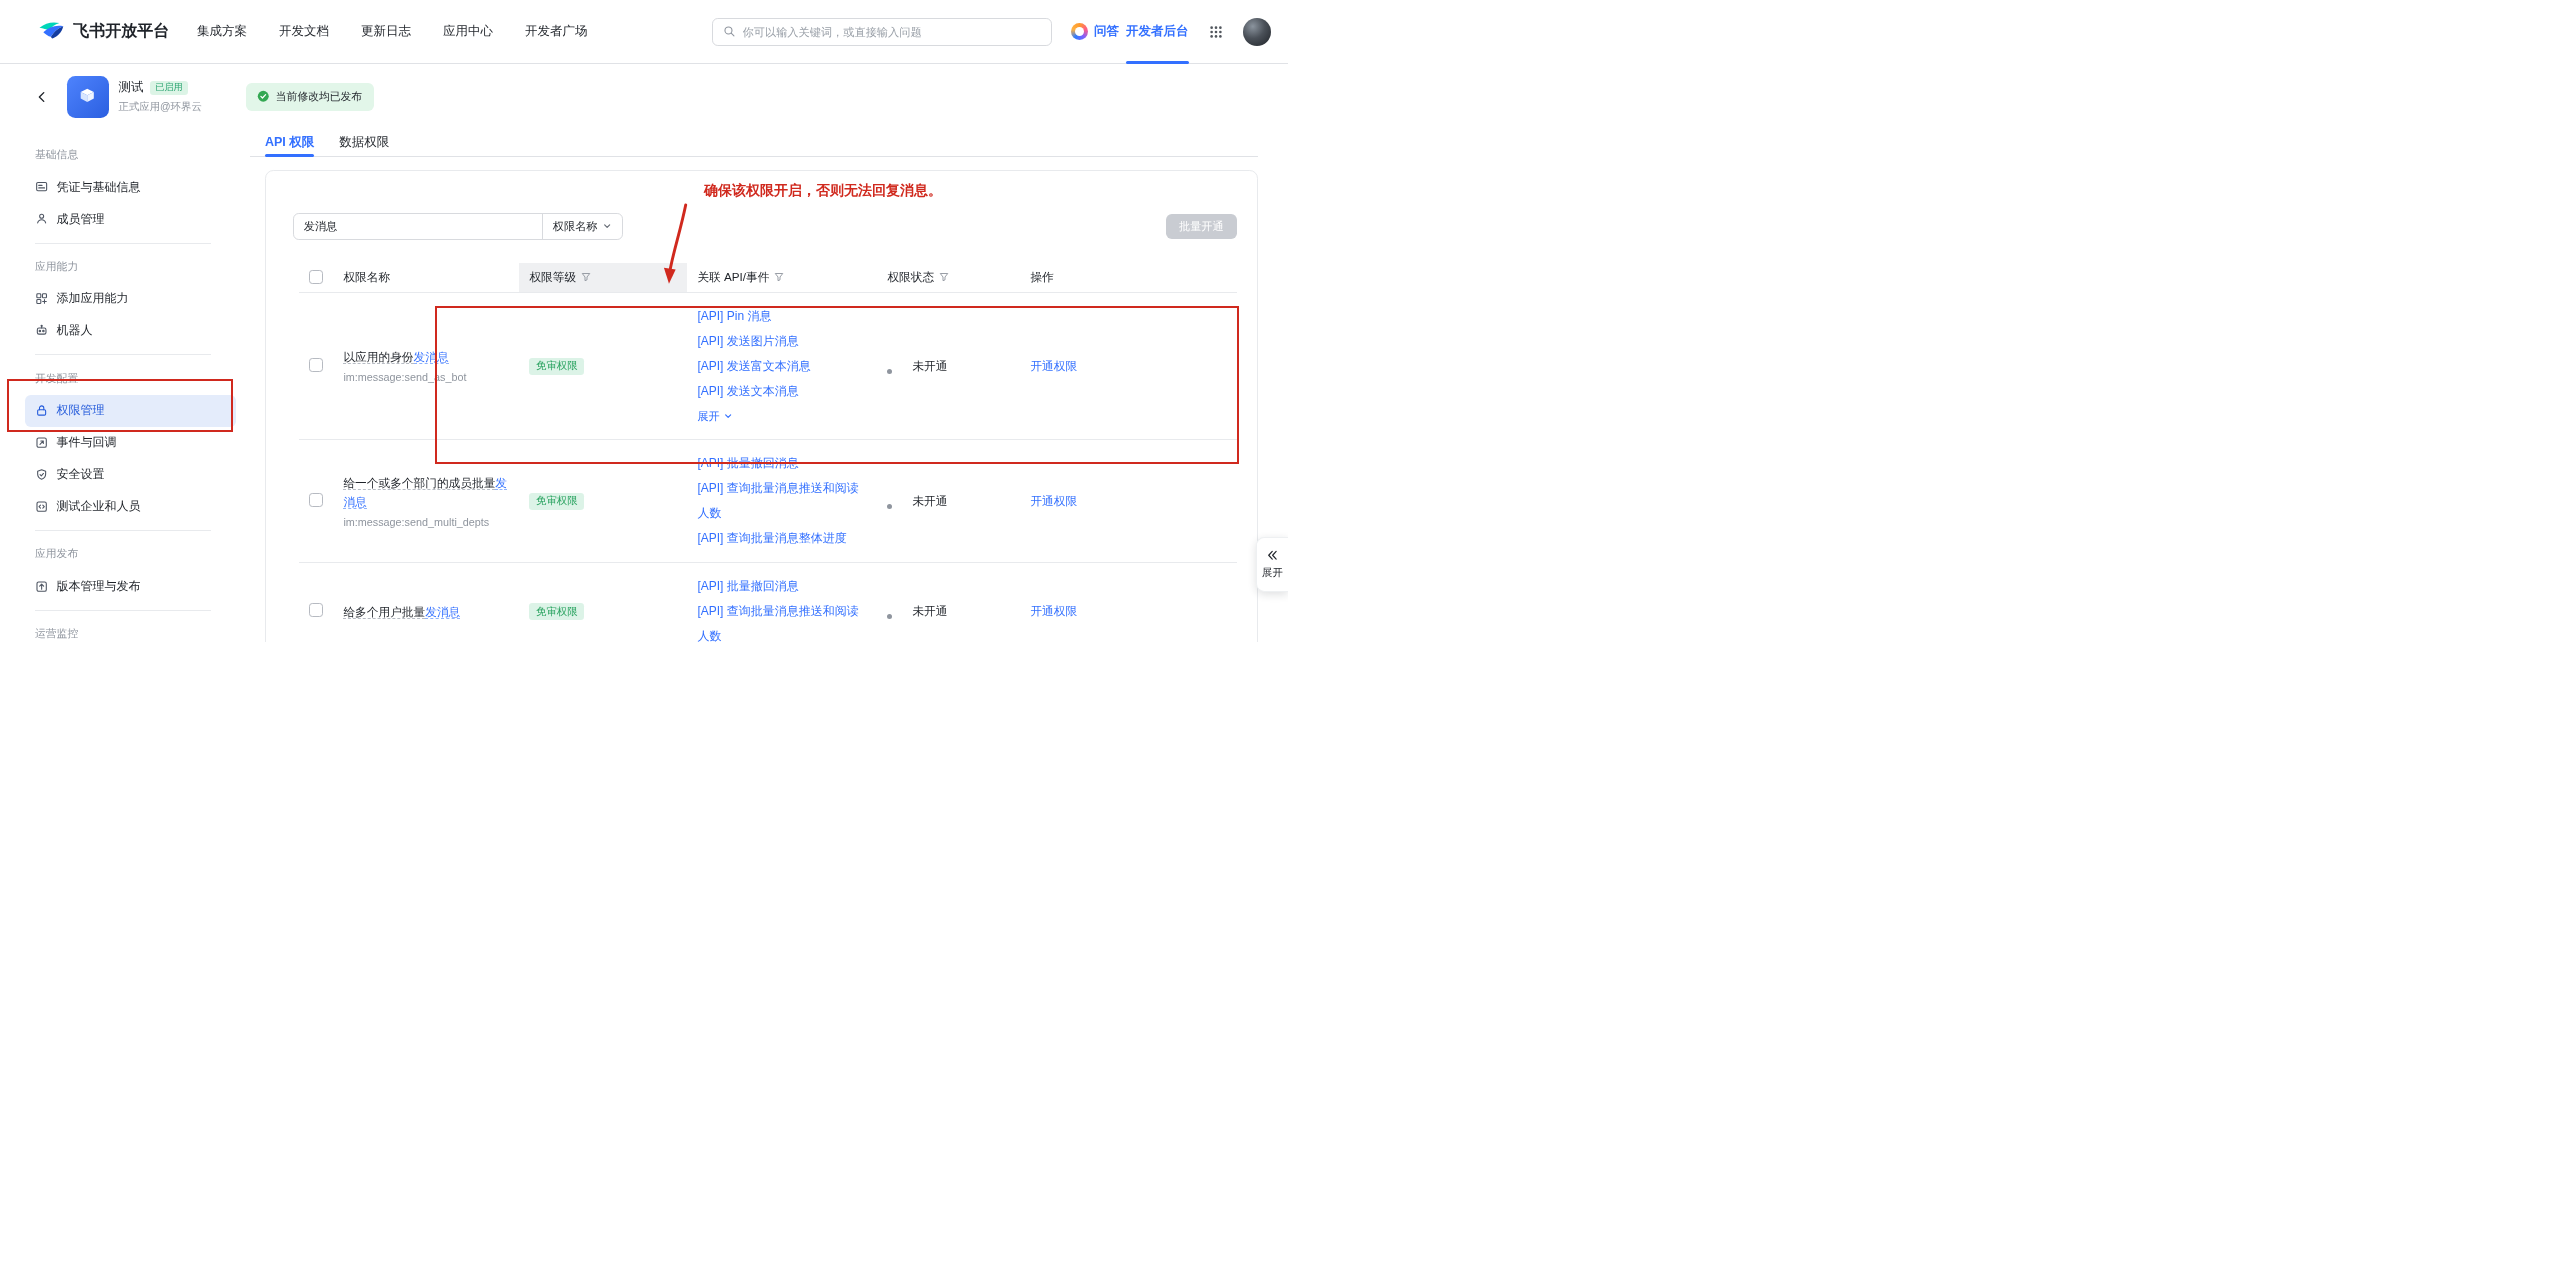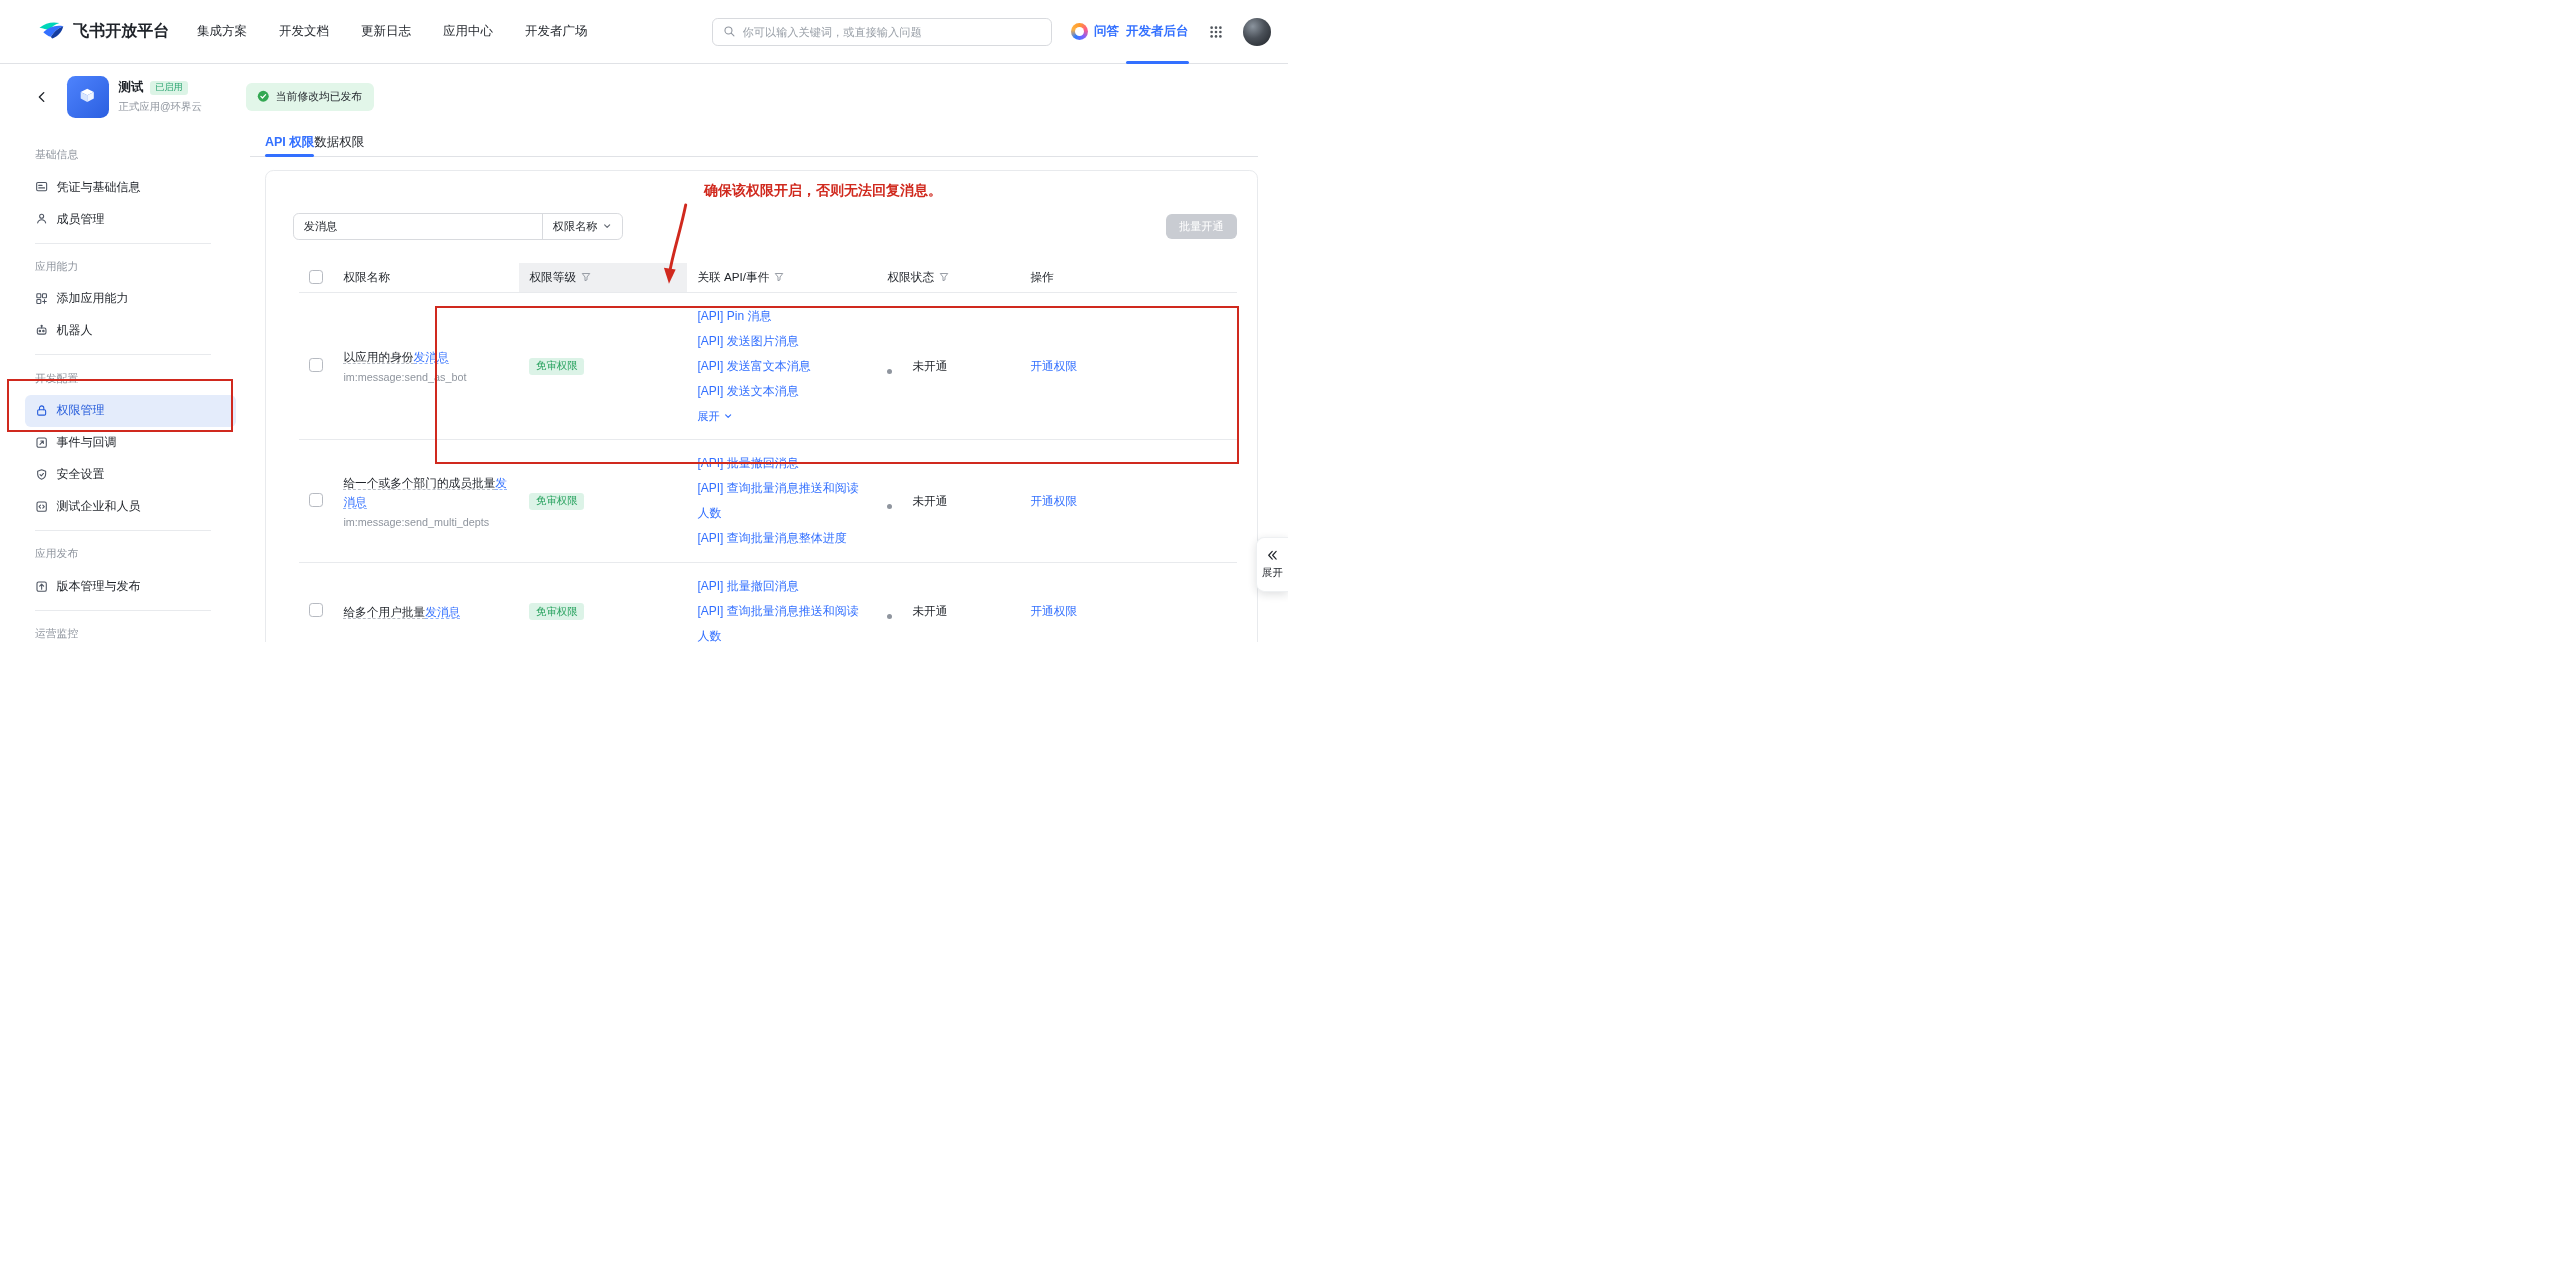--- a/index.html
+++ b/index.html
@@ -25,37 +25,37 @@
   .console-tab::after{content:"";position:absolute;left:0;right:0;bottom:0;height:2.5px;background:#3370ff;border-radius:1.7px}
   .grid-btn{margin-right:20px;display:flex;align-items:center;cursor:pointer}
   .avatar{width:28px;height:28px;border-radius:50%;background:radial-gradient(circle at 35% 30%,#8b949e 0%,#4a5058 45%,#1e2227 100%);cursor:pointer;flex:none}
 
   
   .appbar{height:65px;display:flex;align-items:center;padding:0 20px 0 35px;background:#fff}
   .back-btn{display:flex;align-items:center;margin-right:17.5px;cursor:pointer}
   .app-icon{width:42px;height:42px;border-radius:8.3px;background:linear-gradient(135deg,#4e83fd,#2b5fe0);display:flex;align-items:center;justify-content:center;flex:none}
   .app-meta{margin-left:10px}
   .app-name-row{display:flex;align-items:center;gap:6.7px}
-  .app-name{font-size:12.5px;font-weight:700;color:#1f2329}
+  .app-name{font-size:12.5px;font-weight:400;color:#1f2329}
   .enabled-badge{font-size:9.2px;color:#2ba471;background:#dcf4e6;padding:0.8px 5px;border-radius:3.3px;white-space:nowrap}
   .app-type{font-size:10.4px;color:#8f959e;margin-top:3.3px;white-space:nowrap}
   .publish-pill{margin-left:44px;height:28px;background:#e2f6e9;border-radius:5.8px;display:flex;align-items:center;gap:5.8px;padding:0 11.7px;font-size:10.8px;color:#1f2329;white-space:nowrap}
 
   
   .content{display:flex;height:513px;overflow:hidden}
   .sidebar{width:250px;flex:none;padding-top:10px;background:#fff;position:relative}
   .side-title{height:32px;display:flex;align-items:center;padding-left:35px;font-size:10.8px;color:#8f959e}
   .side-item{height:32px;display:flex;align-items:center;gap:8.3px;margin:0 14px 0 25px;padding-left:10px;border-radius:5.8px;font-size:12px;color:#1f2329;cursor:pointer;white-space:nowrap}
   .side-item .side-icon{display:flex;align-items:center;color:#4e5562}
   .side-item.active{background:#e4ecfb;color:#245bdb}
   .side-item.active .side-icon{color:#245bdb}
   .side-divider{height:0.8px;background:#e8eaed;margin:7.5px 39px 7.5px 35px}
 
   .main{flex:1;min-width:0;background:#fff;position:relative}
-  .tabbar{display:flex;padding-left:15px;margin-right:30px;border-bottom:0.8px solid #e0e2e6;height:28px;align-items:center}
+  .tabbar{display:flex;gap:25px;padding-left:15px;margin-right:30px;border-bottom:0.8px solid #e0e2e6;height:28px;align-items:center}
   .tab{font-size:12.5px;color:#1f2329;height:28px;display:flex;align-items:center;position:relative;cursor:pointer;white-space:nowrap}
   .tab.active{color:#3370ff;font-weight:600}
   .tab.active::after{content:"";position:absolute;bottom:0;left:0;right:0;height:2.5px;background:#3370ff;border-radius:1.7px}
 
   .card{margin:13.3px 30px 0 15px;background:#fff;border:0.8px solid #e8eaed;border-radius:8.3px;padding:21.6px 20px 20px 16.7px;height:749px}
   .card-title{margin-left:10px;font-size:16px;font-weight:600;color:#1f2329;line-height:23px}
   .toolbar{margin:20px 0 0 10px;display:flex;align-items:center}
   .search-combo{display:flex;align-items:center;height:27px;border:0.8px solid #d8dade;border-radius:5.8px;width:330px;background:#fff}
   .search-combo input{border:none;outline:none;padding:0 10px;font-size:11.2px;color:#1f2329;width:248px;font-family:inherit;background:transparent}
   .combo-select{display:flex;align-items:center;gap:5.8px;padding:0 10px;font-size:11.2px;color:#1f2329;cursor:pointer;border-left:0.8px solid #d8dade;height:100%;flex:1;justify-content:center;white-space:nowrap}

